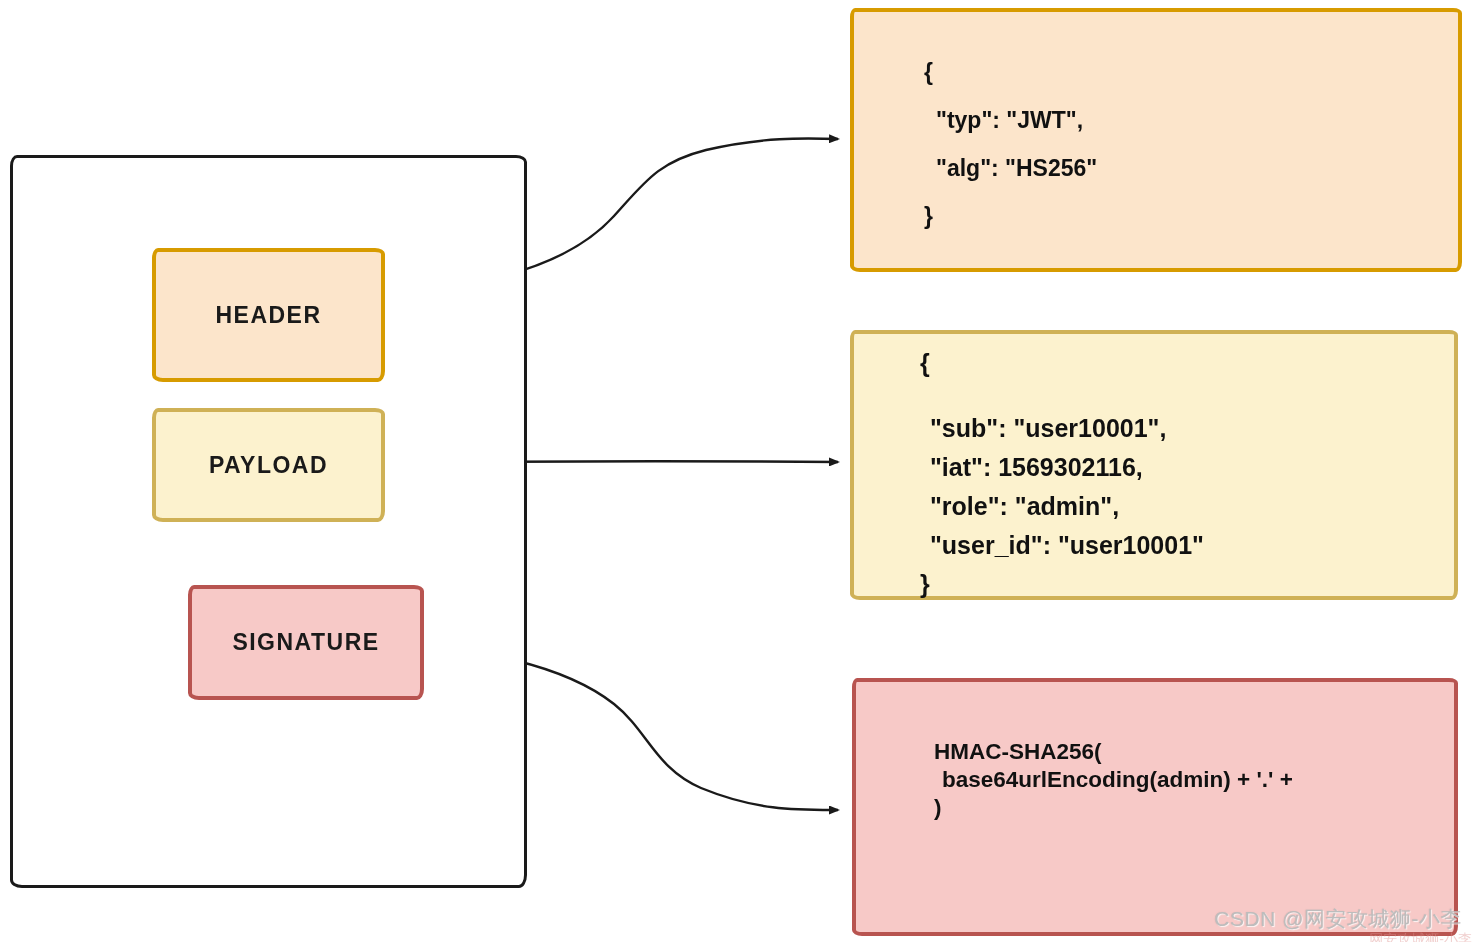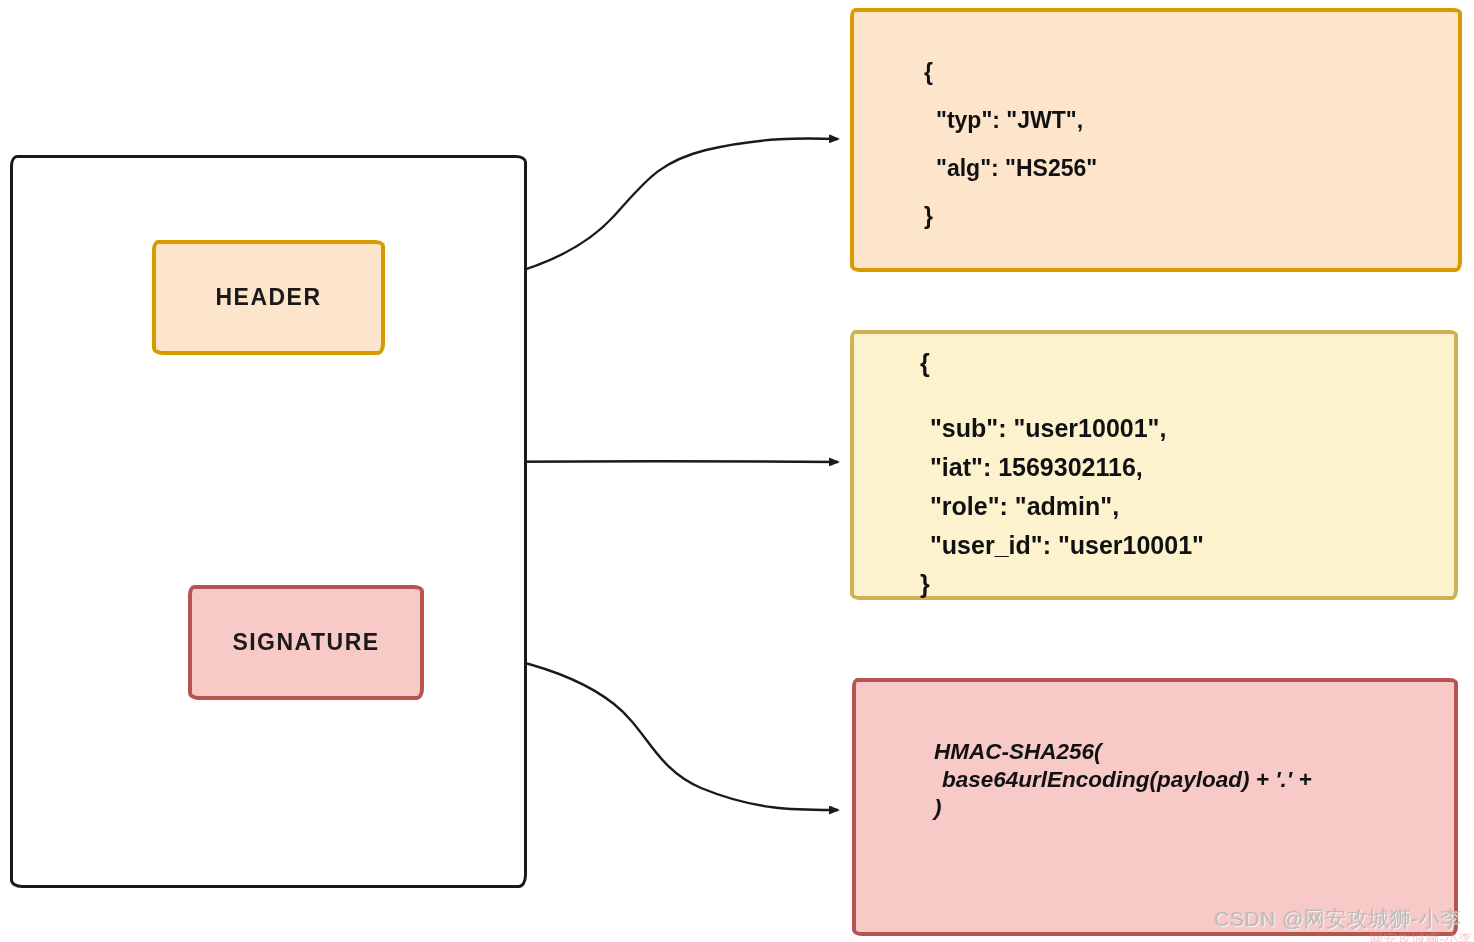--- a/index.html
+++ b/index.html
@@ -38,21 +38,21 @@
     display: flex;
     align-items: center;
     justify-content: center;
     border-radius: 6px 10px 7px 11px / 10px 6px 11px 7px;
     font-weight: 700;
     font-size: 23px;
     letter-spacing: 1.5px;
     color: #1a1a1a;
   }
   .part-header {
-    left: 152px; top: 240px; width: 233px; height: 115px;
+    left: 152px; top: 248px; width: 233px; height: 134px;
     background: var(--header-fill, #FCE5CB);
     border: 4px solid var(--header-border, #D79B00);
   }
   .part-payload {
     left: 152px; top: 408px; width: 233px; height: 114px;
     background: var(--payload-fill, #FCF2CE);
     border: 4px solid var(--payload-border, #CFB156);
   }
   .part-signature {
     left: 152px; top: 585px; width: 236px; height: 115px;
@@ -85,21 +85,20 @@
     line-height: 39px;
   }
   .detail-payload .line.gap-after { margin-bottom: 26px; }
   .detail-signature {
     left: 852px; top: 678px; width: 606px; height: 258px;
     background: var(--signature-fill, #F7C9C7);
     border: 4px solid var(--signature-border, #B85450);
     padding: 56px 0 0 78px;
     font-size: 22.5px;
     line-height: 28px;
-    font-style: italic;
   }
   .line { white-space: pre; }
   .line.ind-12 { padding-left: 12px; }
   .line.ind-10 { padding-left: 10px; }
   .line.ind-8  { padding-left: 8px; }
 
   
   .watermark {
     position: absolute;
     right: 12px; top: 905px;
@@ -133,20 +132,23 @@
     <path d="M 390 642 C 475 649 562 663 614 704 C 648 731 655 768 701 788 C 757 811 798 810 838 810" fill="none" stroke="#1a1a1a" stroke-width="2.4" marker-end="url(#ah)"></path>
   </svg>
 
   <div class="main-box">
     
   </div>
 
   <div class="part-box part-header">
     <span>HEADER</span>
   </div>
+  <div class="part-box part-payload">
+    <span>PAYLOAD</span>
+  </div>
   <div class="part-box part-signature">
     <span>SIGNATURE</span>
   </div>
 
   <div class="detail-box detail-header">
     <div class="line">{</div>
     <div class="line ind-12">"typ": "JWT",</div>
     <div class="line ind-12">"alg": "HS256"</div>
     <div class="line">}</div>
   </div>
@@ -155,20 +157,20 @@
     <div class="line gap-after">{</div>
     <div class="line ind-10">"sub": "user10001",</div>
     <div class="line ind-10">"iat": 1569302116,</div>
     <div class="line ind-10">"role": "admin",</div>
     <div class="line ind-10">"user_id": "user10001"</div>
     <div class="line">}</div>
   </div>
 
   <div class="detail-box detail-signature">
     <div class="line">HMAC-SHA256(</div>
-    <div class="line ind-8">base64urlEncoding(payload) + '.' +</div>
+    <div class="line ind-8">base64urlEncoding(admin) + '.' +</div>
     <div class="line">)</div>
   </div>
 
   <div class="watermark">CSDN @网安攻城狮-小李</div>
   <div class="watermark-faint">网安攻城狮-小李</div>
 
 </div>
 
 </body></html>

